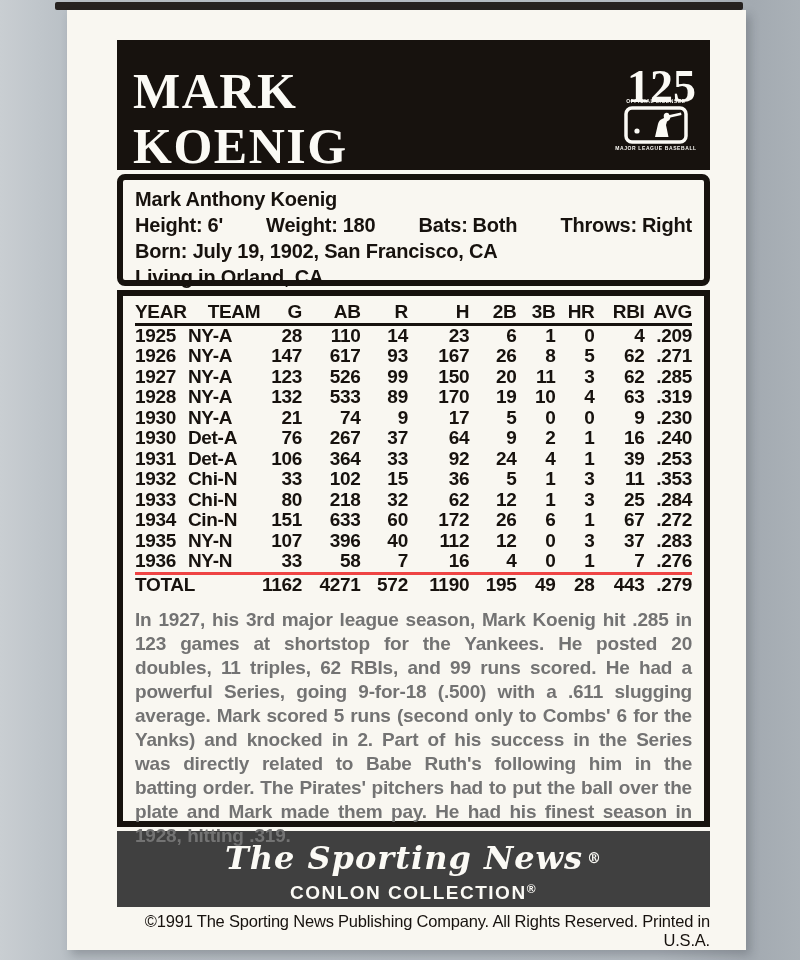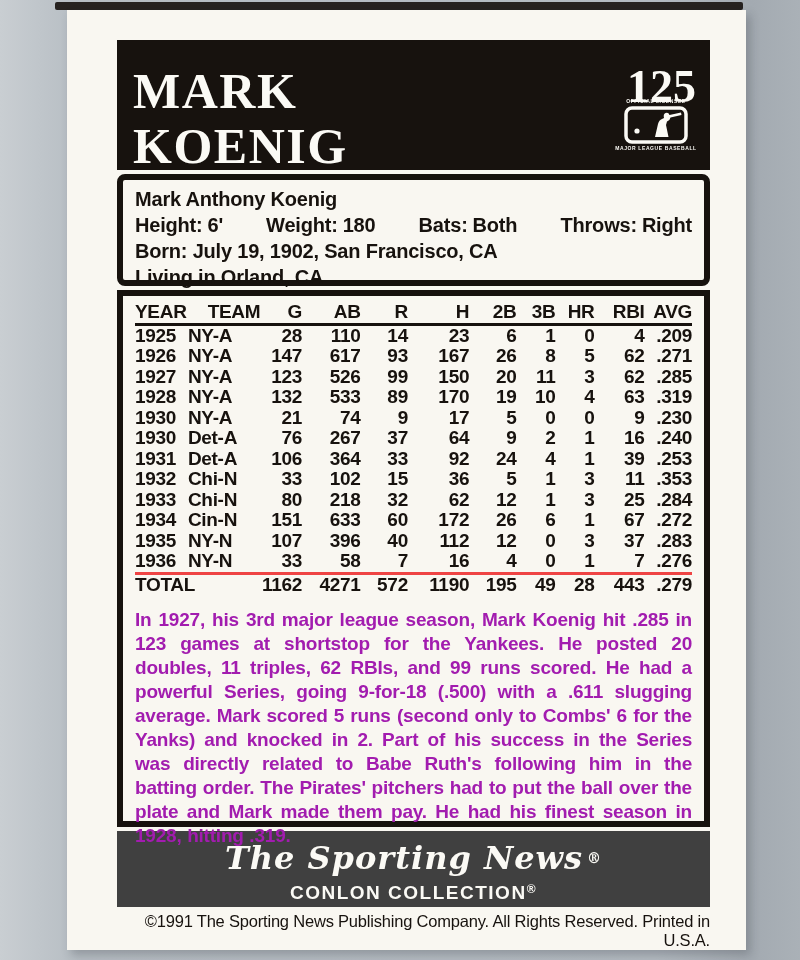--- a/index.html
+++ b/index.html
@@ -58,21 +58,21 @@
   table.stats th { border-bottom:3px solid #17120e; }
   table.stats col.c-year{width:9.5%} table.stats col.c-team{width:13%}
   table.stats col.c-g{width:7.5%}   table.stats col.c-ab{width:10.5%}
   table.stats col.c-r{width:8.5%}   table.stats col.c-h{width:11%}
   table.stats col.c-2b{width:8.5%}  table.stats col.c-3b{width:7%}
   table.stats col.c-hr{width:7%}    table.stats col.c-rbi{width:9%}
   table.stats col.c-avg{width:8.5%}
   table.stats tr.total-row td { border-top:3px solid #ef4444; }
   .bio-text {
     margin-top:13px; font-weight:bold; font-size:19px; line-height:24px;
-    color:#a21caf; text-align:justify; letter-spacing:-0.2px; word-spacing:0.5px;
+    color:#737373; text-align:justify; letter-spacing:-0.2px; word-spacing:0.5px;
   }
 
   
   .footer-bar {
     background:#404040; color:#fbfaf5; height:76px; margin-top:4px;
     text-align:center; padding-top:9px;
   }
   .brand {
     font-family:"DejaVu Serif", serif; font-weight:bold; font-style:italic;
     font-size:32px; line-height:36px; letter-spacing:1px;

